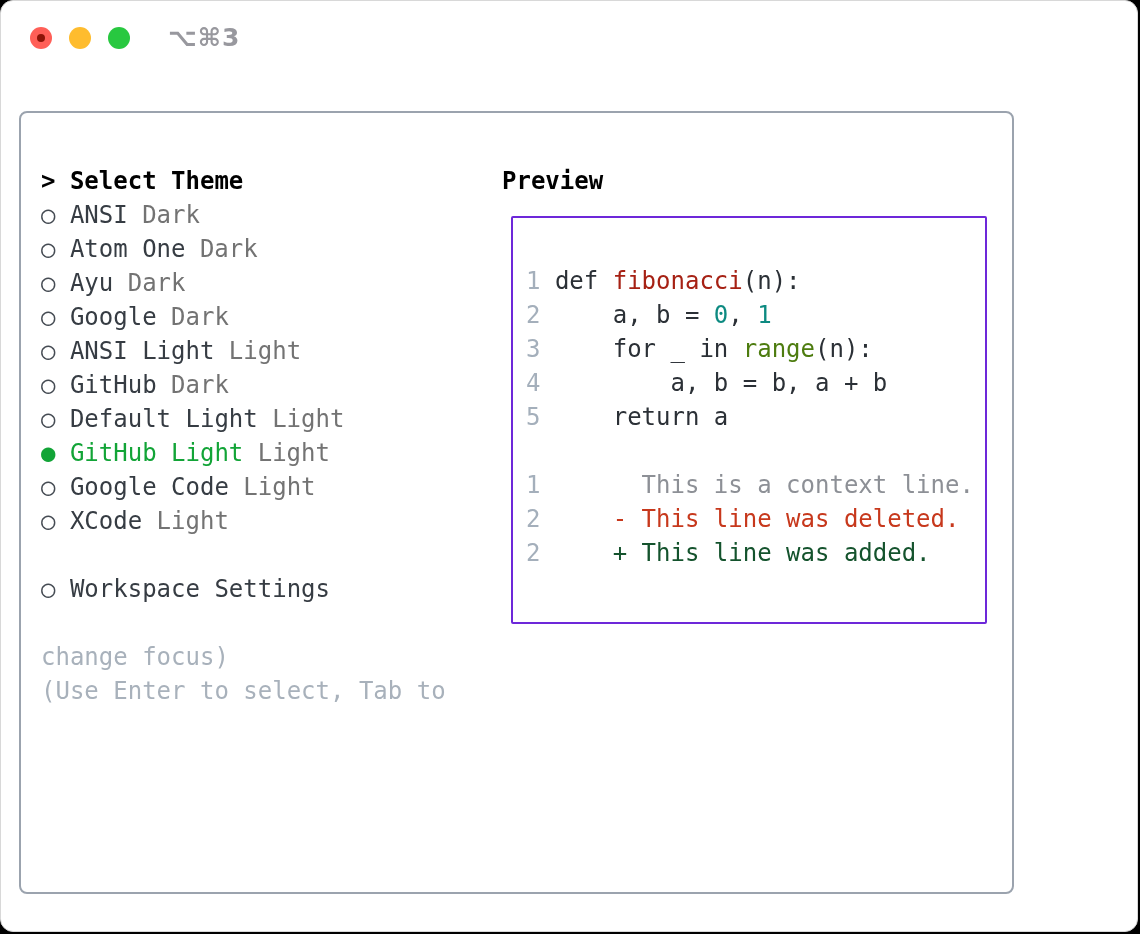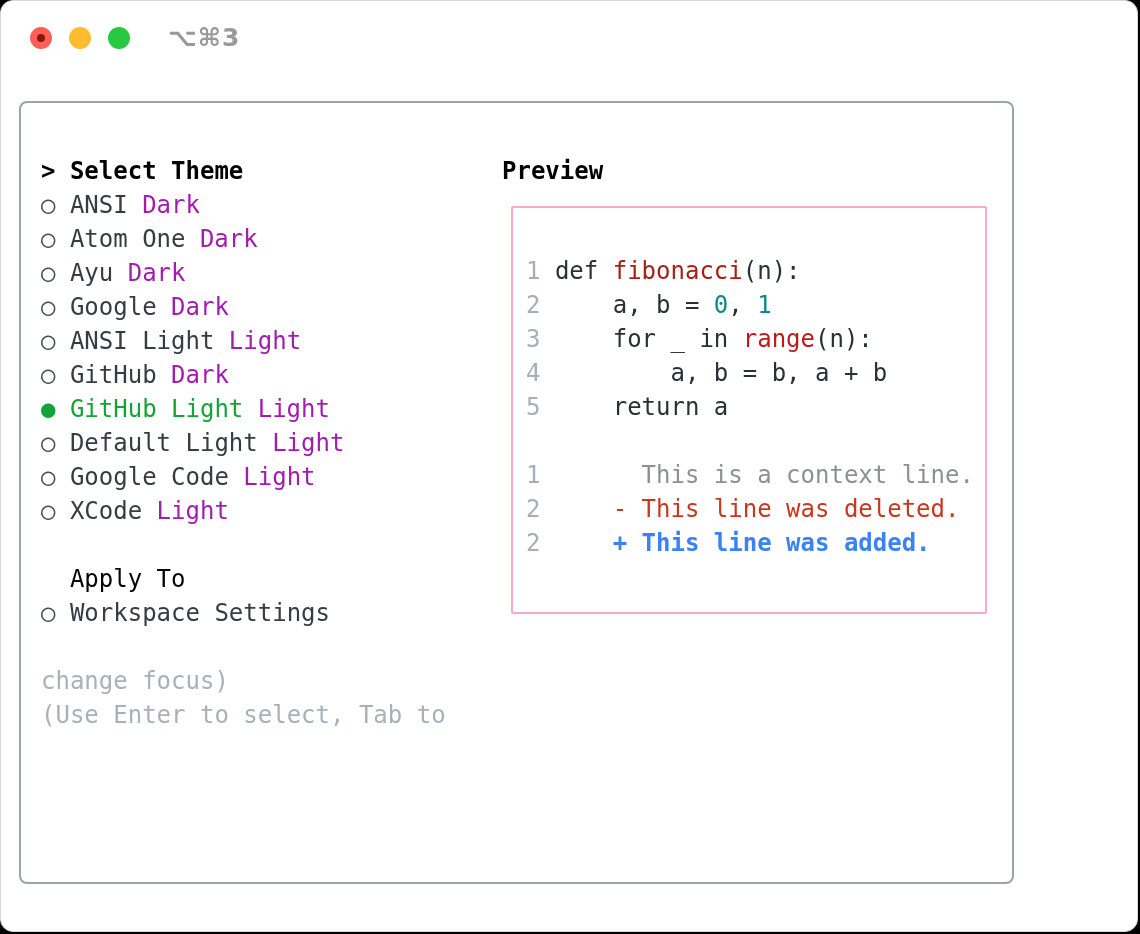--- a/index.html
+++ b/index.html
@@ -25,60 +25,60 @@
     background:#8d1407;
   }
   .shortcut{
     position:absolute;left:167px;top:22px;
     font-family:"DejaVu Sans", sans-serif;
     font-size:25px;line-height:30px;font-weight:600;color:#98989e;
     letter-spacing:1px;
   }
   
   .panel{
-    position:absolute;left:18px;top:100px;width:995px;height:783px;
+    position:absolute;left:18px;top:110px;width:995px;height:783px;
     border:2px solid #9ba3ae;border-radius:8px;box-sizing:border-box;
     background:#fff;
   }
   .leftcol{position:absolute;left:20px;top:51px;}
   .lrow{
     display:block;height:34px;line-height:34px;
     font-size:24px;color:#363c43;white-space:pre;
   }
   .lrow .mark{display:inline-block;width:2ch;color:#454b53;}
   .lrow.hdr{font-weight:bold;color:#000;}
   .lrow.hdr .mark{color:#000;font-weight:bold;}
-  .lrow .tg{color:#a21caf;margin-left:1ch;}
+  .lrow .tg{color:#737373;margin-left:1ch;}
   .lrow.selected{color:#12a437;}
   .lrow.selected .mark{color:#12a437;}
   .lrow.applyhdr{color:#050505;padding-left:2ch;}
   .lrow.hint{color:#a8b1bb;}
   .spacer34{height:34px;}
   
   .preview-title{
     position:absolute;left:481px;top:51px;height:34px;line-height:34px;
     font-size:24px;font-weight:bold;color:#000;
   }
   .preview-box{
     position:absolute;left:490px;top:103px;width:476px;height:408px;
-    border:2px solid #f9a8d4;border-radius:2px;box-sizing:border-box;
+    border:2px solid #6d28d9;border-radius:2px;box-sizing:border-box;
     background:#fff;overflow:hidden;
   }
   .codewrap{padding:46px 0 0 13px;}
   .cline{
     height:34px;line-height:34px;font-size:24px;white-space:pre;color:#2b3036;
   }
   .cline .lineno{display:inline-block;width:2ch;color:#a4afbb;}
   .seg-plain{color:#2b3036;}
   .seg-function{color:#a62114;}
   .seg-number{color:#0d8a81;}
-  .seg-builtin{color:#b91c1c;}
+  .seg-builtin{color:#4d7c0f;}
   .seg-context{color:#8d9096;}
   .seg-deleted{color:#c7381c;}
-  .seg-added{color:#3b82f6;font-weight:bold;}
+  .seg-added{color:#14532d;}
 </style>
 </head>
 <body>
 
 <div class="window">
 
   <div class="titlebar">
     <span class="light close">
         <span class="dot"></span>
       </span>
@@ -92,29 +92,28 @@
     <div class="leftcol">
       <div class="lrow hdr"><span class="mark">&gt;</span><span>Select Theme</span></div>
 
       <div id="theme-list">
           <div class="lrow"><span class="mark">○</span><span class="nm">ANSI</span><span class="tg">Dark</span></div>
           <div class="lrow"><span class="mark">○</span><span class="nm">Atom One</span><span class="tg">Dark</span></div>
           <div class="lrow"><span class="mark">○</span><span class="nm">Ayu</span><span class="tg">Dark</span></div>
           <div class="lrow"><span class="mark">○</span><span class="nm">Google</span><span class="tg">Dark</span></div>
           <div class="lrow"><span class="mark">○</span><span class="nm">ANSI Light</span><span class="tg">Light</span></div>
           <div class="lrow"><span class="mark">○</span><span class="nm">GitHub</span><span class="tg">Dark</span></div>
+          <div class="lrow"><span class="mark">○</span><span class="nm">Default Light</span><span class="tg">Light</span></div>
           <div class="lrow selected"><span class="mark">●</span><span class="nm">GitHub Light</span><span class="tg">Light</span></div>
-          <div class="lrow"><span class="mark">○</span><span class="nm">Default Light</span><span class="tg">Light</span></div>
           <div class="lrow"><span class="mark">○</span><span class="nm">Google Code</span><span class="tg">Light</span></div>
           <div class="lrow"><span class="mark">○</span><span class="nm">XCode</span><span class="tg">Light</span></div>
         </div>
 
       <div class="spacer34"></div>
 
-      <div class="lrow applyhdr">Apply To</div>
 
       <div id="apply-list">
           <div class="lrow"><span class="mark">○</span><span class="nm">Workspace Settings</span></div>
         </div>
 
       <div class="spacer34"></div>
 
       <div class="lrow hint">change focus)</div>
       <div class="lrow hint">(Use Enter to select, Tab to</div>
     </div>

